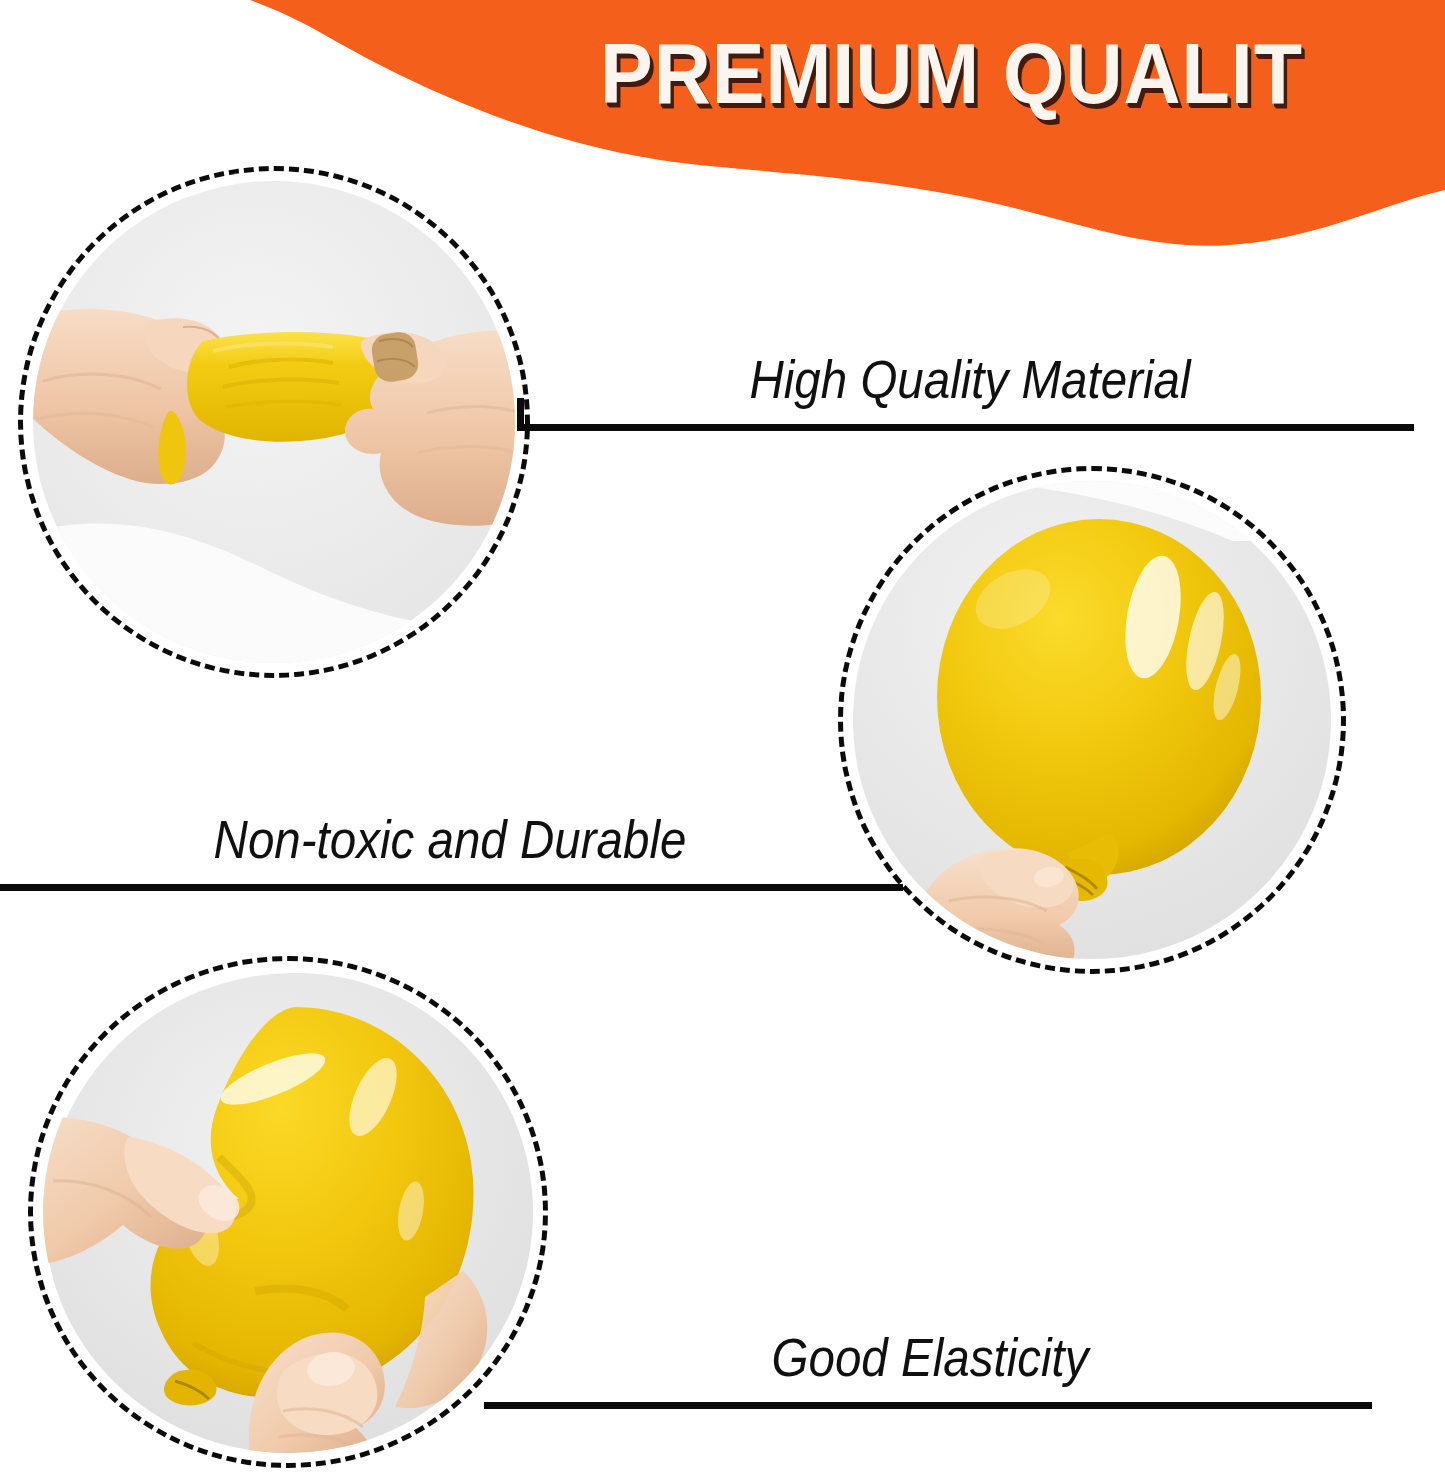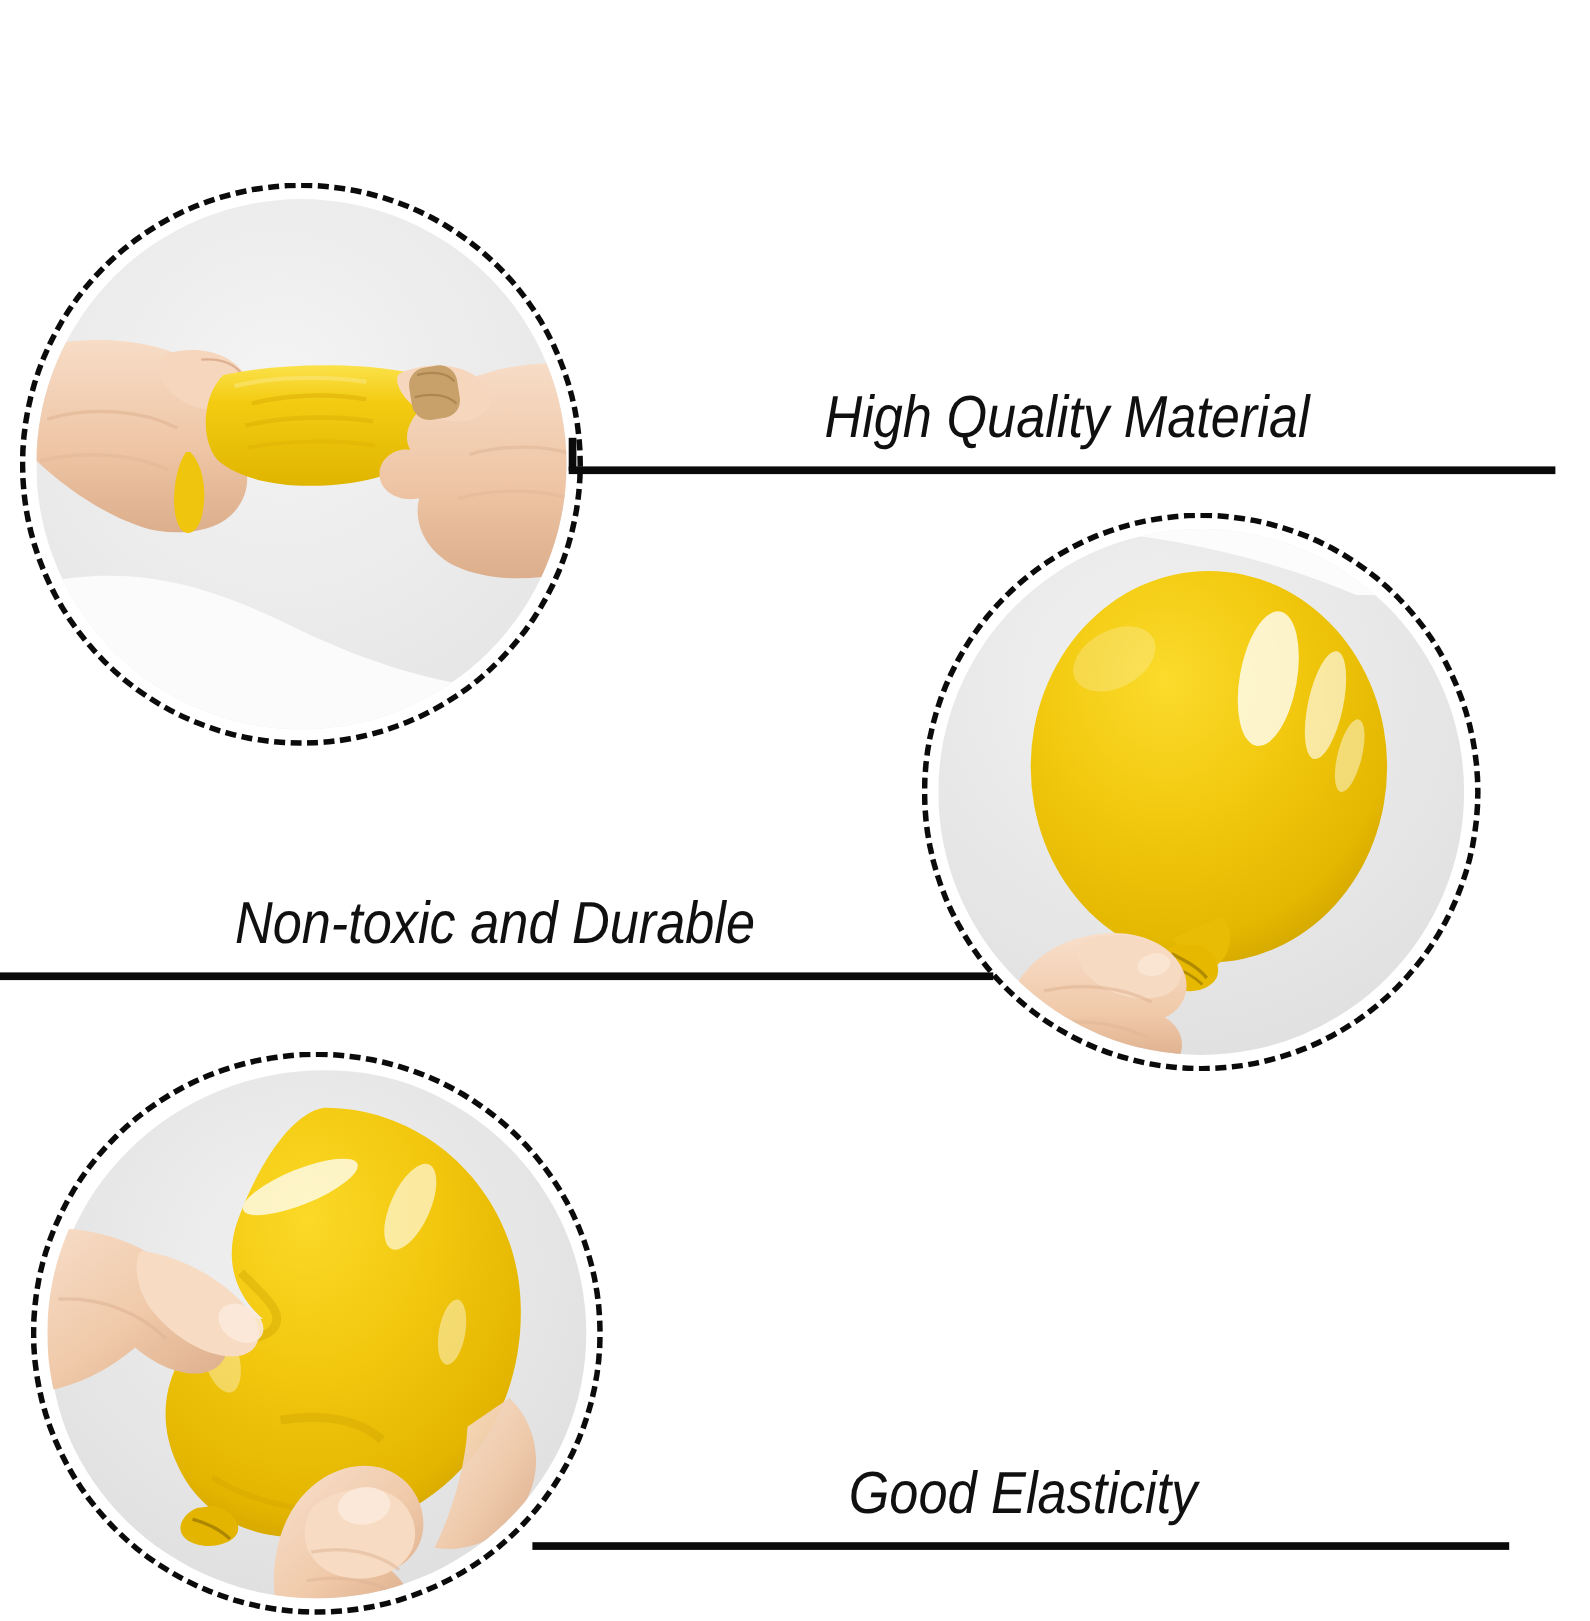--- a/index.html
+++ b/index.html
@@ -93,20 +93,33 @@
     transform: scaleX(0.88);
     user-select: none;
   }
   .label-center { text-align: center; }
 </style>
 </head>
 <body>
 
 <div id="page">
 
+  <div id="banner-wrap">
+    <svg id="banner-svg" width="1445" height="270" viewBox="0 0 1445 270">
+      <path d="M 250 0
+               L 1445 0
+               L 1445 190
+               C 1380 205, 1320 238, 1230 245
+               C 1140 252, 1060 215, 960 196
+               C 840 173, 740 172, 660 160
+               C 520 138, 400 78, 330 38
+               C 300 20, 272 8, 250 0 Z" fill="#F4601B"></path>
+    </svg>
+    <div id="banner-title">PREMIUM QUALIT</div>
+  </div>
 
   <div class="photo-circle" style="left:18px; top:166px; width:512px; height:512px;">
     <div class="photo-inner">
       <svg class="photo-canvas" width="492" height="492" viewBox="0 0 492 492">
         <defs>
           <radialGradient id="bg1" cx="45%" cy="35%" r="75%">
             <stop offset="0%" stop-color="#F4F4F4"></stop>
             <stop offset="100%" stop-color="#E4E4E4"></stop>
           </radialGradient>
           <linearGradient id="skinL" x1="0" y1="0" x2="0" y2="1">

